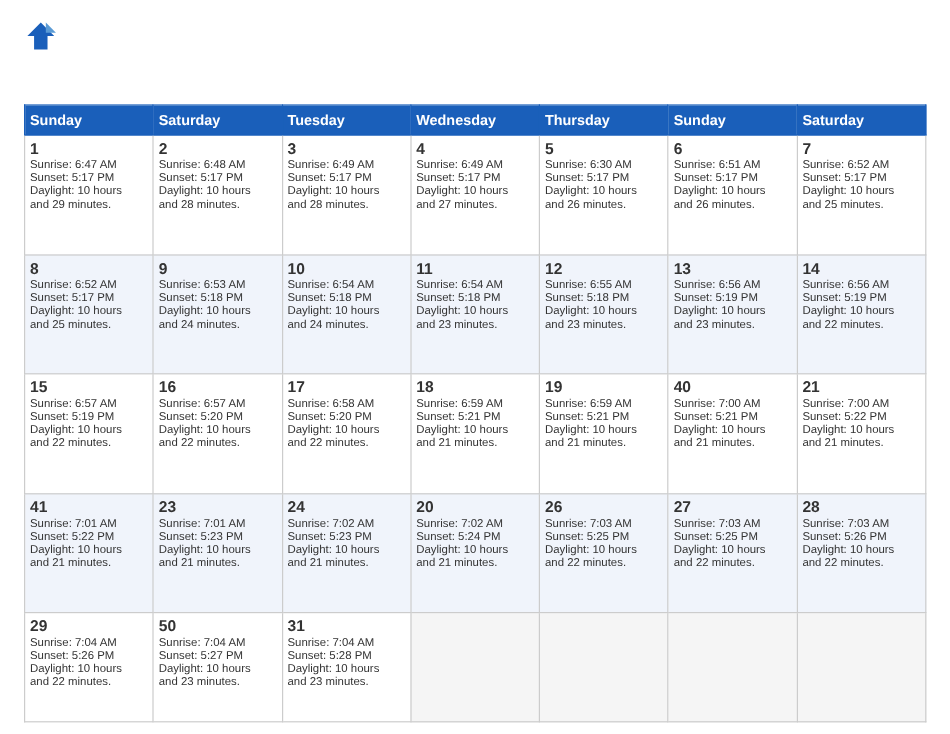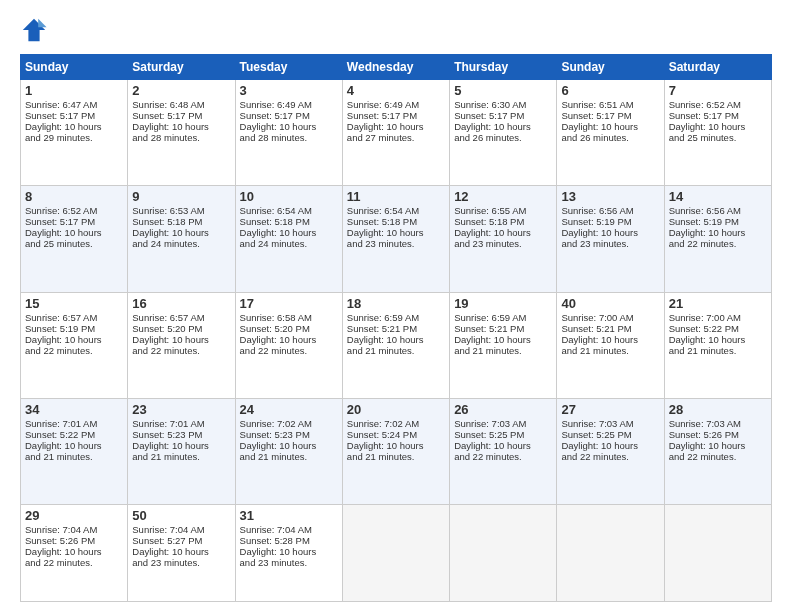--- a/index.html
+++ b/index.html
@@ -9,20 +9,21 @@
       width: 792px;
       height: 612px;
       overflow: hidden;
     }
     .page {
       width: 792px;
       height: 612px;
       padding: 16px 20px 10px 20px;
       display: flex;
       flex-direction: column;
+      gap: 33px;
     }
     .header {
       display: flex;
       justify-content: space-between;
       align-items: flex-start;
       margin-bottom: 10px;
     }
     .logo {
       display: flex;
       align-items: center;
@@ -277,21 +278,21 @@
           <td>
             <span class="day-num">21</span>
             <div>Sunrise: 7:00 AM</div>
             <div>Sunset: 5:22 PM</div>
             <div>Daylight: 10 hours</div>
             <div>and 21 minutes.</div>
           </td>
         </tr>
         <tr>
           <td>
-            <span class="day-num">34</span>
+            <span class="day-num">41</span>
             <div>Sunrise: 7:01 AM</div>
             <div>Sunset: 5:22 PM</div>
             <div>Daylight: 10 hours</div>
             <div>and 21 minutes.</div>
           </td>
           <td>
             <span class="day-num">23</span>
             <div>Sunrise: 7:01 AM</div>
             <div>Sunset: 5:23 PM</div>
             <div>Daylight: 10 hours</div>

